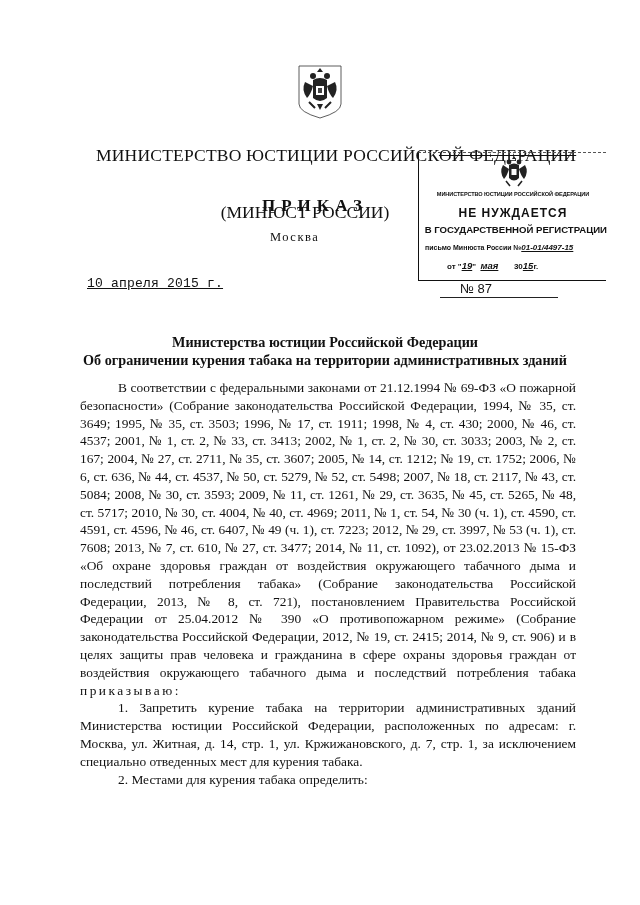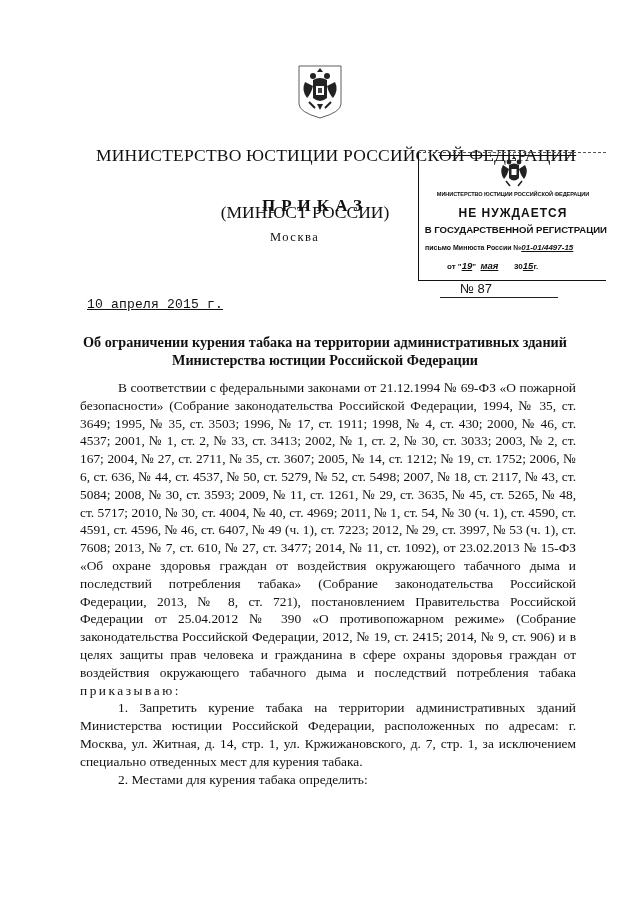--- a/index.html
+++ b/index.html
@@ -4,21 +4,21 @@
 <style>
   html, body { margin: 0; padding: 0; background: #ffffff; }
   body { width: 640px; height: 905px; position: relative; overflow: hidden; color: #111; font-family: "Liberation Serif", serif; }
   .abs { position: absolute; }
   .emblem { left: 297px; top: 64px; width: 46px; height: 56px; }
   .ministry { left: 96px; top: 146px; width: 460px; text-align: center; font-size: 17.5px; letter-spacing: 0.2px; line-height: 19px; white-space: nowrap; }
   .ministry .strike { text-decoration: line-through; margin-top: 7px; }
   .ministry-short { left: 150px; top: 164px; width: 310px; text-align: center; font-size: 17.5px; line-height: 19px; margin-top: 39px; }
   .order-title { left: 240px; top: 196px; width: 150px; text-align: center; font-size: 17px; font-weight: bold; letter-spacing: 6px; }
   .city { left: 270px; top: 230px; width: 110px; text-align: left; font-size: 12.5px; letter-spacing: 1.5px; }
-  .date { left: 87px; top: 297px; font-size: 13px; font-family: "Liberation Mono", monospace; text-decoration: underline; letter-spacing: 0.2px; }
+  .date { left: 87px; top: 276px; font-size: 13px; font-family: "Liberation Mono", monospace; text-decoration: underline; letter-spacing: 0.2px; }
   .stamp { left: 418px; top: 152px; width: 188px; height: 129px; border-left: 1.5px solid #111; border-bottom: 1.5px solid #111; border-top: 1px dashed #555; box-sizing: border-box; }
   .stamp-emblem { position: absolute; left: 78px; top: 3px; width: 34px; height: 32px; }
   .stamp-ministry { position: absolute; left: 0; top: 38px; width: 188px; text-align: center; font-family: "Liberation Sans", sans-serif; font-size: 5.6px; font-weight: bold; letter-spacing: -0.1px; white-space: nowrap; }
   .stamp-status { position: absolute; left: 0; top: 53px; width: 188px; text-align: center; font-family: "Liberation Sans", sans-serif; font-size: 12px; font-weight: bold; letter-spacing: 1px; }
   .stamp-reg { position: absolute; left: 0; top: 71px; width: 188px; text-align: right; font-family: "Liberation Sans", sans-serif; font-size: 9.6px; font-weight: bold; white-space: nowrap; }
   .stamp-letter { position: absolute; left: 6px; top: 90px; font-family: "Liberation Sans", sans-serif; font-size: 7px; font-weight: bold; white-space: nowrap; }
   .stamp-letter .hand { font-style: italic; text-decoration: underline; font-size: 8px; }
   .stamp-date { position: absolute; left: 28px; top: 107px; font-family: "Liberation Sans", sans-serif; font-size: 8px; font-weight: bold; white-space: nowrap; }
   .stamp-date .hand { font-style: italic; text-decoration: underline; font-size: 9.5px; }
   .order-number { left: 440px; top: 281px; width: 118px; border-bottom: 1px solid #222; font-family: "Liberation Sans", sans-serif; font-size: 13px; padding-left: 20px; box-sizing: border-box; line-height: 16px; }
@@ -67,21 +67,21 @@
   <div class="stamp-ministry">МИНИСТЕРСТВО ЮСТИЦИИ РОССИЙСКОЙ ФЕДЕРАЦИИ</div>
   <div class="stamp-status">НЕ НУЖДАЕТСЯ</div>
   <div class="stamp-reg">В ГОСУДАРСТВЕННОЙ РЕГИСТРАЦИИ</div>
   <div class="stamp-letter"><span>письмо Минюста России №</span><span class="hand">01-01/4497-15</span></div>
   <div class="stamp-date"><span>от "</span><span class="hand">19</span><span>"</span>&nbsp;&nbsp;<span class="hand">мая</span>&nbsp;&nbsp;&nbsp;&nbsp;&nbsp;&nbsp;&nbsp;<span>30</span><span class="hand">15</span><span>г.</span></div>
 </div>
 
 <div class="abs order-number">№ 87</div>
 
 <div class="abs doc-heading">
+  <div>Министерства юстиции Российской Федерации</div>
   <div>Об ограничении курения табака на территории административных зданий</div>
-  <div>Министерства юстиции Российской Федерации</div>
 </div>
 
 <div class="abs body-text">
   <p><span>В соответствии с федеральными законами от 21.12.1994 № 69-ФЗ «О пожарной безопасности» (Собрание законодательства Российской Федерации, 1994, № 35, ст. 3649; 1995, № 35, ст. 3503; 1996, № 17, ст. 1911; 1998, № 4, ст. 430; 2000, № 46, ст. 4537; 2001, № 1, ст. 2, № 33, ст. 3413; 2002, № 1, ст. 2, № 30, ст. 3033; 2003, № 2, ст. 167; 2004, № 27, ст. 2711, № 35, ст. 3607; 2005, № 14, ст. 1212; № 19, ст. 1752; 2006, № 6, ст. 636, № 44, ст. 4537, № 50, ст. 5279, № 52, ст. 5498; 2007, № 18, ст. 2117, № 43, ст. 5084; 2008, № 30, ст. 3593; 2009, № 11, ст. 1261, № 29, ст. 3635, № 45, ст. 5265, № 48, ст. 5717; 2010, № 30, ст. 4004, № 40, ст. 4969; 2011, № 1, ст. 54, № 30 (ч. 1), ст. 4590, ст. 4591, ст. 4596, № 46, ст. 6407, № 49 (ч. 1), ст. 7223; 2012, № 29, ст. 3997, № 53 (ч. 1), ст. 7608; 2013, № 7, ст. 610, № 27, ст. 3477; 2014, № 11, ст. 1092), от 23.02.2013 № 15-ФЗ «Об охране здоровья граждан от воздействия окружающего табачного дыма и последствий потребления табака» (Собрание законодательства Российской Федерации, 2013, № 8, ст. 721), постановлением Правительства Российской Федерации от 25.04.2012 № 390 «О противопожарном режиме» (Собрание законодательства Российской Федерации, 2012, № 19, ст. 2415; 2014, № 9, ст. 906) и в целях защиты прав человека и гражданина в сфере охраны здоровья граждан от воздействия окружающего табачного дыма и последствий потребления табака </span><span class="spaced">приказываю:</span></p>
   <p>1. Запретить курение табака на территории административных зданий Министерства юстиции Российской Федерации, расположенных по адресам: г. Москва, ул. Житная, д. 14, стр. 1, ул. Кржижановского, д. 7, стр. 1, за исключением специально отведенных мест для курения табака.</p>
   <p>2. Местами для курения табака определить:</p>
 </div>
 
 </body></html>

